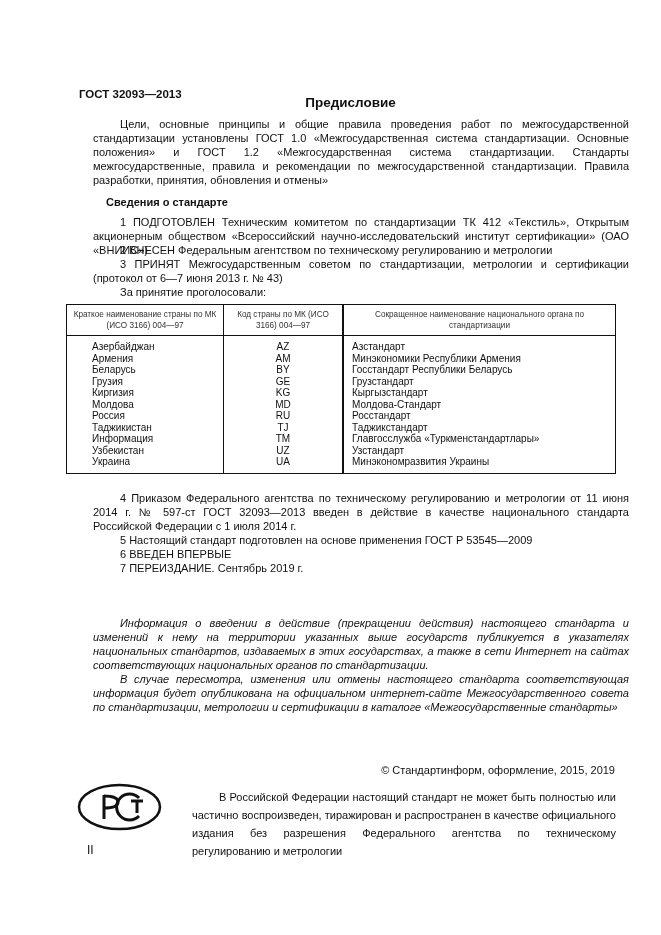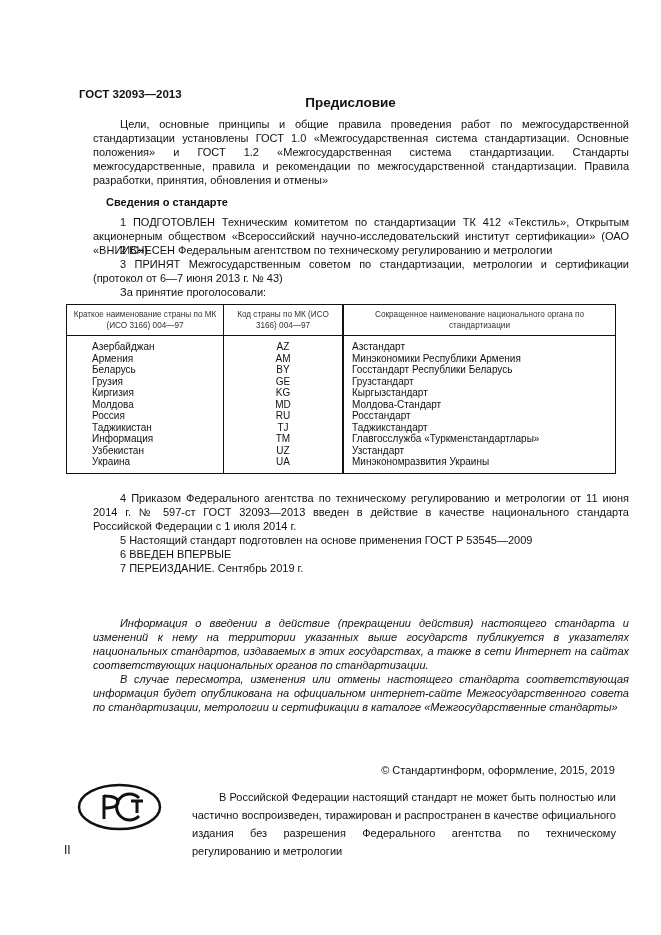--- a/index.html
+++ b/index.html
@@ -20,21 +20,21 @@
     table.members tbody { border: 1.5px solid #111; padding-left: 46px; }
     table.members td.c1 { padding-left: 25px; border-right: 1px solid #111; width: 131px; }
     table.members td.c2 { text-align: center; border-right: 2px solid #111; width: 118px; }
     table.members td.c3 { padding-left: 8px; margin-left: 12px; }
     table.members tr.first td { padding-top: 5px; }
     table.members tr.last td { padding-bottom: 5px; }
     .italic { font-style: italic; }
     .copyright { right: 46px; top: 764px; font-size: 11px; }
     .notice { left: 192px; width: 424px; top: 788px; font-size: 11px; line-height: 18px; text-align: justify; }
     .logo { left: 77px; top: 782px; width: 85px; height: 50px; }
-    .pagenum { left: 64px; top: 843px; font-size: 12px; }
+    .pagenum { left: 87px; top: 843px; font-size: 12px; }
   </style>
 </head>
 <body>
 
 <div class="abs doc-id">ГОСТ 32093—2013</div>
 <div class="abs title">Предисловие</div>
 
 <div class="abs para indent" style="top:117px;">Цели, основные принципы и общие правила проведения работ по межгосударственной стандартизации установлены ГОСТ 1.0 «Межгосударственная система стандартизации. Основные положения» и ГОСТ 1.2 «Межгосударственная система стандартизации. Стандарты межгосударственные, правила и рекомендации по межгосударственной стандартизации. Правила разработки, принятия, обновления и отмены»</div>
 
 <div class="abs subhead" style="top:196px;">Сведения о стандарте</div>

